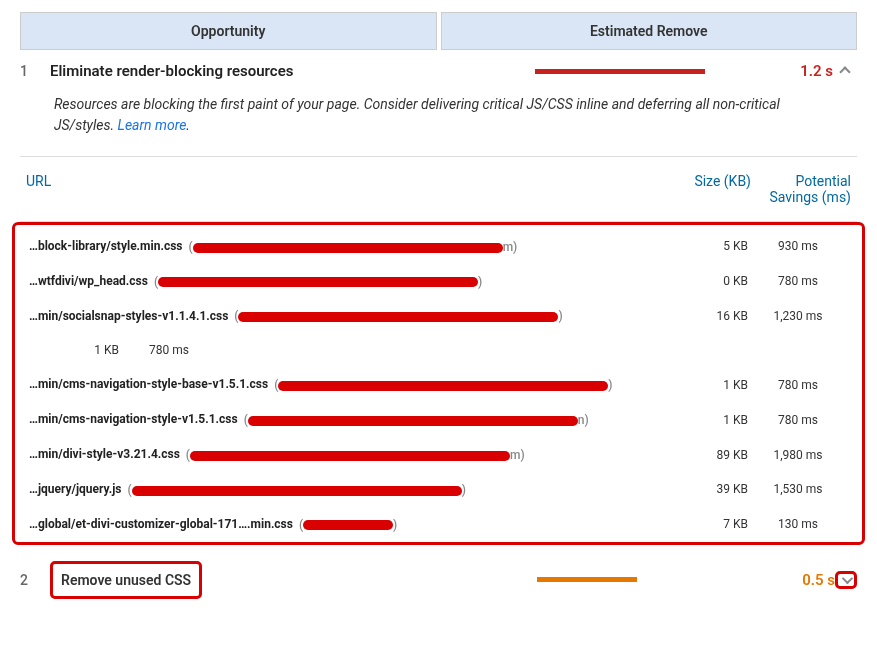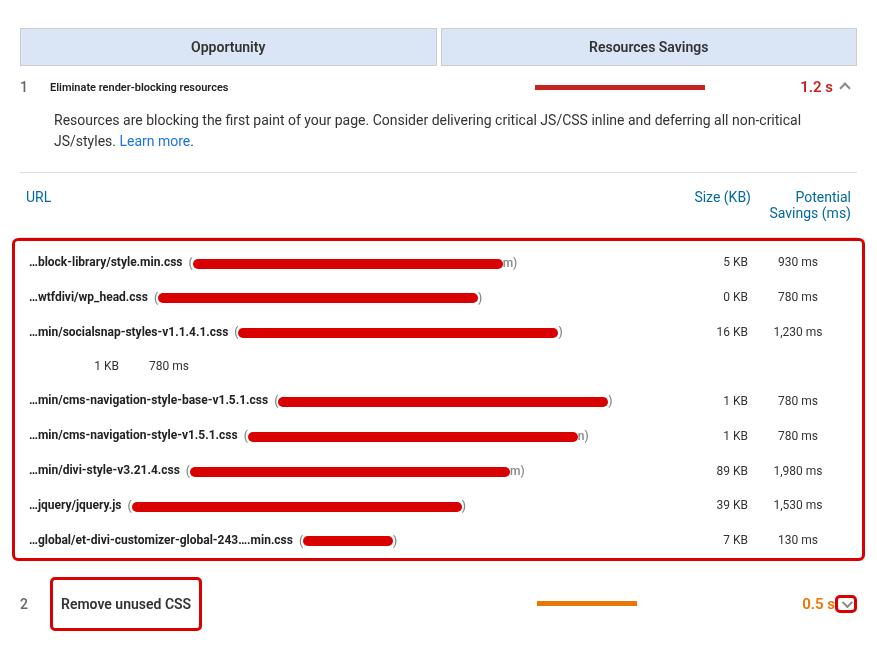--- a/index.html
+++ b/index.html
@@ -19,21 +19,20 @@
       margin: 12px 20px 0 20px;
     }
     .header-cell {
       flex: 1;
       background: #dae6f5;
       border: 1px solid #ccc;
       text-align: center;
       padding: 10px 11px;
       font-weight: 600;
       color: #333;
-      margin-top: 16px;
     }
     .header-cell:first-child {
       margin-right: 2px;
     }
     .header-cell:last-child {
       margin-left: 2px;
     }
     .opportunity-row {
       display: flex;
       align-items: center;
@@ -41,21 +40,21 @@
     }
     .opp-num {
       width: 30px;
       color: #666;
       font-weight: 500;
     }
     .opp-title {
       flex: 1;
       font-weight: 600;
       color: #222;
-      font-size: 11px;
+      font-size: 15px;
     }
     .opp-bar-wrap {
       width: 240px;
       display: flex;
       align-items: center;
     }
     .opp-bar {
       height: 5px;
       background: #c7221f;
       width: 170px;
@@ -90,20 +89,21 @@
       transform: rotate(-135deg);
     }
     .chevron.down {
       transform: rotate(45deg) translateY(-2px);
     }
     .opp-desc {
       padding: 6px 36px 20px 54px;
       color: #333;
       font-size: 14px;
       line-height: 1.5;
+      font-style: italic;
     }
     .learn-more {
       color: #1a73e8;
       text-decoration: none;
       cursor: pointer;
     }
     .table {
       margin: 0 20px;
       border-top: 1px solid #ddd;
     }
@@ -168,42 +168,42 @@
       font-weight: 400;
     }
     .res-savings {
       width: 100px;
       text-align: center;
       font-weight: 400;
     }
     .remove-css-box {
       border: 3px solid #d80000;
       border-radius: 5px;
-      padding: 16px 8px;
+      padding: 8px 8px;
       display: inline-block;
     }
     .time-box {
       border: 3px solid #d80000;
       border-radius: 5px;
       padding: 2px 4px;
       display: inline-flex;
       align-items: center;
     }
     .row2 {
       display: flex;
       align-items: center;
       padding: 8px 20px 12px 20px;
     }
   </style>
 </head>
 <body>
 
 <div class="header-row">
   <div class="header-cell">Opportunity</div>
-  <div class="header-cell">Resources Savings</div>
+  <div class="header-cell">Estimated Remove</div>
 </div>
 
 <div class="opportunity-row">
   <div class="opp-num">1</div>
   <div class="opp-title">Eliminate render-blocking resources</div>
   <div class="opp-bar-wrap">
     <div class="opp-bar"></div>
   </div>
   <div class="opp-time">1.2 s</div>
   <div class="opp-toggle">
@@ -257,21 +257,21 @@
       <div class="res-url"><span class="res-path">…min/divi-style-v3.21.4.css</span><span class="res-redact"><span class="paren">(</span><span class="redact-shape" style="width: 320px;"></span><span class="paren">m)</span></span></div>
       <div class="res-size">89 KB</div>
       <div class="res-savings">1,980 ms</div>
     </div>
     <div class="resource-row">
       <div class="res-url"><span class="res-path">…jquery/jquery.js</span><span class="res-redact"><span class="paren">(</span><span class="redact-shape" style="width: 330px;"></span><span class="paren">)</span></span></div>
       <div class="res-size">39 KB</div>
       <div class="res-savings">1,530 ms</div>
     </div>
     <div class="resource-row">
-      <div class="res-url"><span class="res-path">…global/et-divi-customizer-global-243….min.css</span><span class="res-redact"><span class="paren">(</span><span class="redact-shape" style="width: 90px;"></span><span class="paren">)</span></span></div>
+      <div class="res-url"><span class="res-path">…global/et-divi-customizer-global-171….min.css</span><span class="res-redact"><span class="paren">(</span><span class="redact-shape" style="width: 90px;"></span><span class="paren">)</span></span></div>
       <div class="res-size">7 KB</div>
       <div class="res-savings">130 ms</div>
     </div>
   </div>
 
 <div class="row2">
   <div class="opp-num">2</div>
   <div style="flex:1">
     <span class="remove-css-box">
       <span style="font-weight:600">Remove unused CSS</span>

